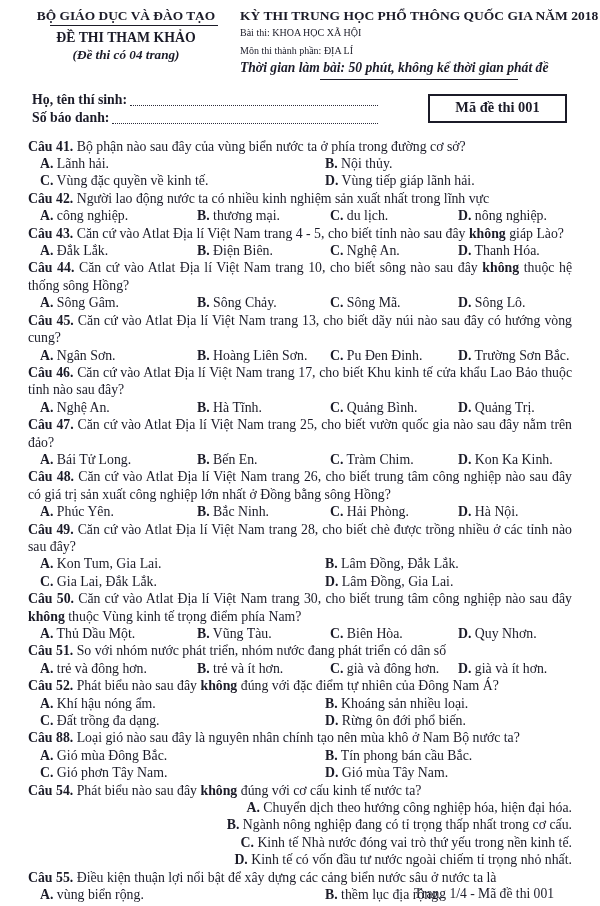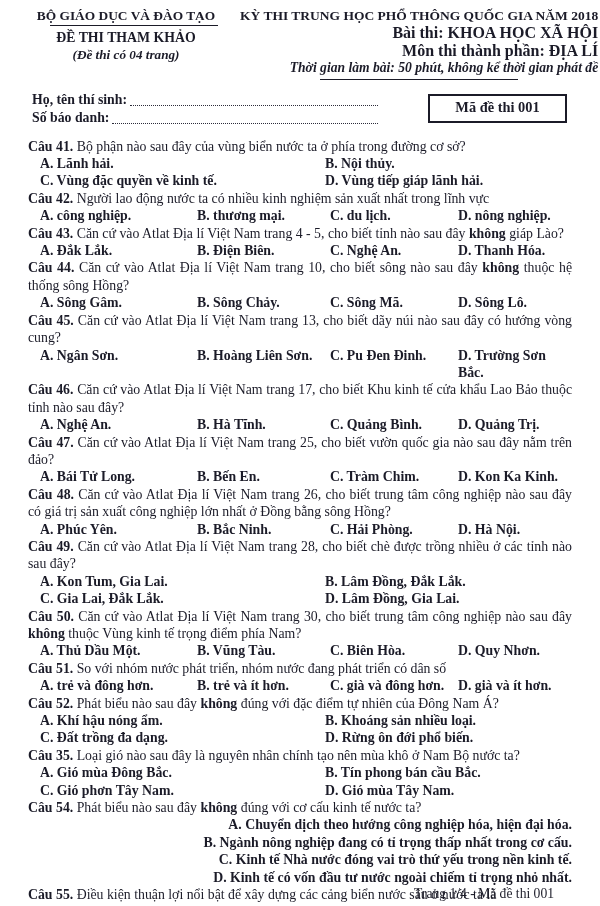--- a/index.html
+++ b/index.html
@@ -9,40 +9,40 @@
     font-family:"Liberation Serif", serif; color:#1b1b28;
     font-size:13.8px; line-height:17.4px;
   }
   
   .header { display:flex; padding:7px 8px 0 12px; }
   .h-left { width:228px; text-align:center; flex-shrink:0; }
   .ministry { font-weight:bold; font-size:13.4px; white-space:nowrap; }
   .ministry-underline { width:168px; border-bottom:1.6px solid #1b1b28; margin:1px auto 3px auto; transform:translateX(8px); }
   .exam-type { font-weight:bold; font-size:13.8px; }
   .pages-note { font-weight:bold; font-style:italic; font-size:13.2px; line-height:16px; }
-  .h-right { flex:1; text-align:right; }
+  .h-right { flex:1; text-align:left; }
   .h-title { font-weight:bold; font-size:13.5px; white-space:nowrap; }
-  .h-line { font-weight:bold; font-size:16px; }
+  .h-line { font-weight:normal; font-size:10px; }
   .h-duration { font-weight:bold; font-style:italic; font-size:13.6px; }
   .duration-underline { width:198px; border-bottom:1.7px solid #1b1b28; margin:2px auto 0 auto; }
   
   .student-row { display:flex; align-items:flex-start; margin:11px 33px 0 32px; }
   .fields { width:346px;font-weight:bold; }
   .field { display:flex; align-items:flex-end; height:18px; }
   .field b { white-space:nowrap; font-size:13.8px; }
   .dots { flex:1; border-bottom:1.8px dotted #2c2c3a; margin:0 0 3px 3px; }
   .code-box {
     margin-left:auto; width:139px; height:29px; margin-top:3px;
     border:2px solid #1b1b28; display:flex; align-items:center; justify-content:center;
     font-weight:bold; font-size:14.4px;
   }
   
   .questions { padding:11px 28px 0 28px; }
   .q-text { text-align:justify; }
-  .opts { padding-left:12px;font-weight:bold; }
+  .opts { padding-left:12px; }
   .opts.cols4 { display:grid; grid-template-columns:157px 133px 128px auto; }
   .opts.cols2 { display:grid; grid-template-columns:285px auto; }
   .opts.cols1 .opt { display:block;text-align:right; }
   
   .footer { position:absolute; right:46px; bottom:4px; font-size:13.6px; }
 </style>
 </head>
 <body>
 
 <div class="page">
@@ -182,21 +182,21 @@
       <div class="q">
         <p class="q-text"><b>Câu 52.</b> <span>Phát biểu nào sau đây </span><b>không</b><span> đúng với đặc điểm tự nhiên của Đông Nam Á?</span></p>
         <div class="opts cols2">
           <div class="opt"><b>A.</b> Khí hậu nóng ẩm.</div>
           <div class="opt"><b>B.</b> Khoáng sản nhiều loại.</div>
           <div class="opt"><b>C.</b> Đất trồng đa dạng.</div>
           <div class="opt"><b>D.</b> Rừng ôn đới phổ biến.</div>
         </div>
       </div>
       <div class="q">
-        <p class="q-text"><b>Câu 35.</b> <span>Loại gió nào sau đây là nguyên nhân chính tạo nên mùa khô ở Nam Bộ nước ta?</span></p>
+        <p class="q-text"><b>Câu 88.</b> <span>Loại gió nào sau đây là nguyên nhân chính tạo nên mùa khô ở Nam Bộ nước ta?</span></p>
         <div class="opts cols2">
           <div class="opt"><b>A.</b> Gió mùa Đông Bắc.</div>
           <div class="opt"><b>B.</b> Tín phong bán cầu Bắc.</div>
           <div class="opt"><b>C.</b> Gió phơn Tây Nam.</div>
           <div class="opt"><b>D.</b> Gió mùa Tây Nam.</div>
         </div>
       </div>
       <div class="q">
         <p class="q-text"><b>Câu 54.</b> <span>Phát biểu nào sau đây </span><b>không</b><span> đúng với cơ cấu kinh tế nước ta?</span></p>
         <div class="opts cols1">

